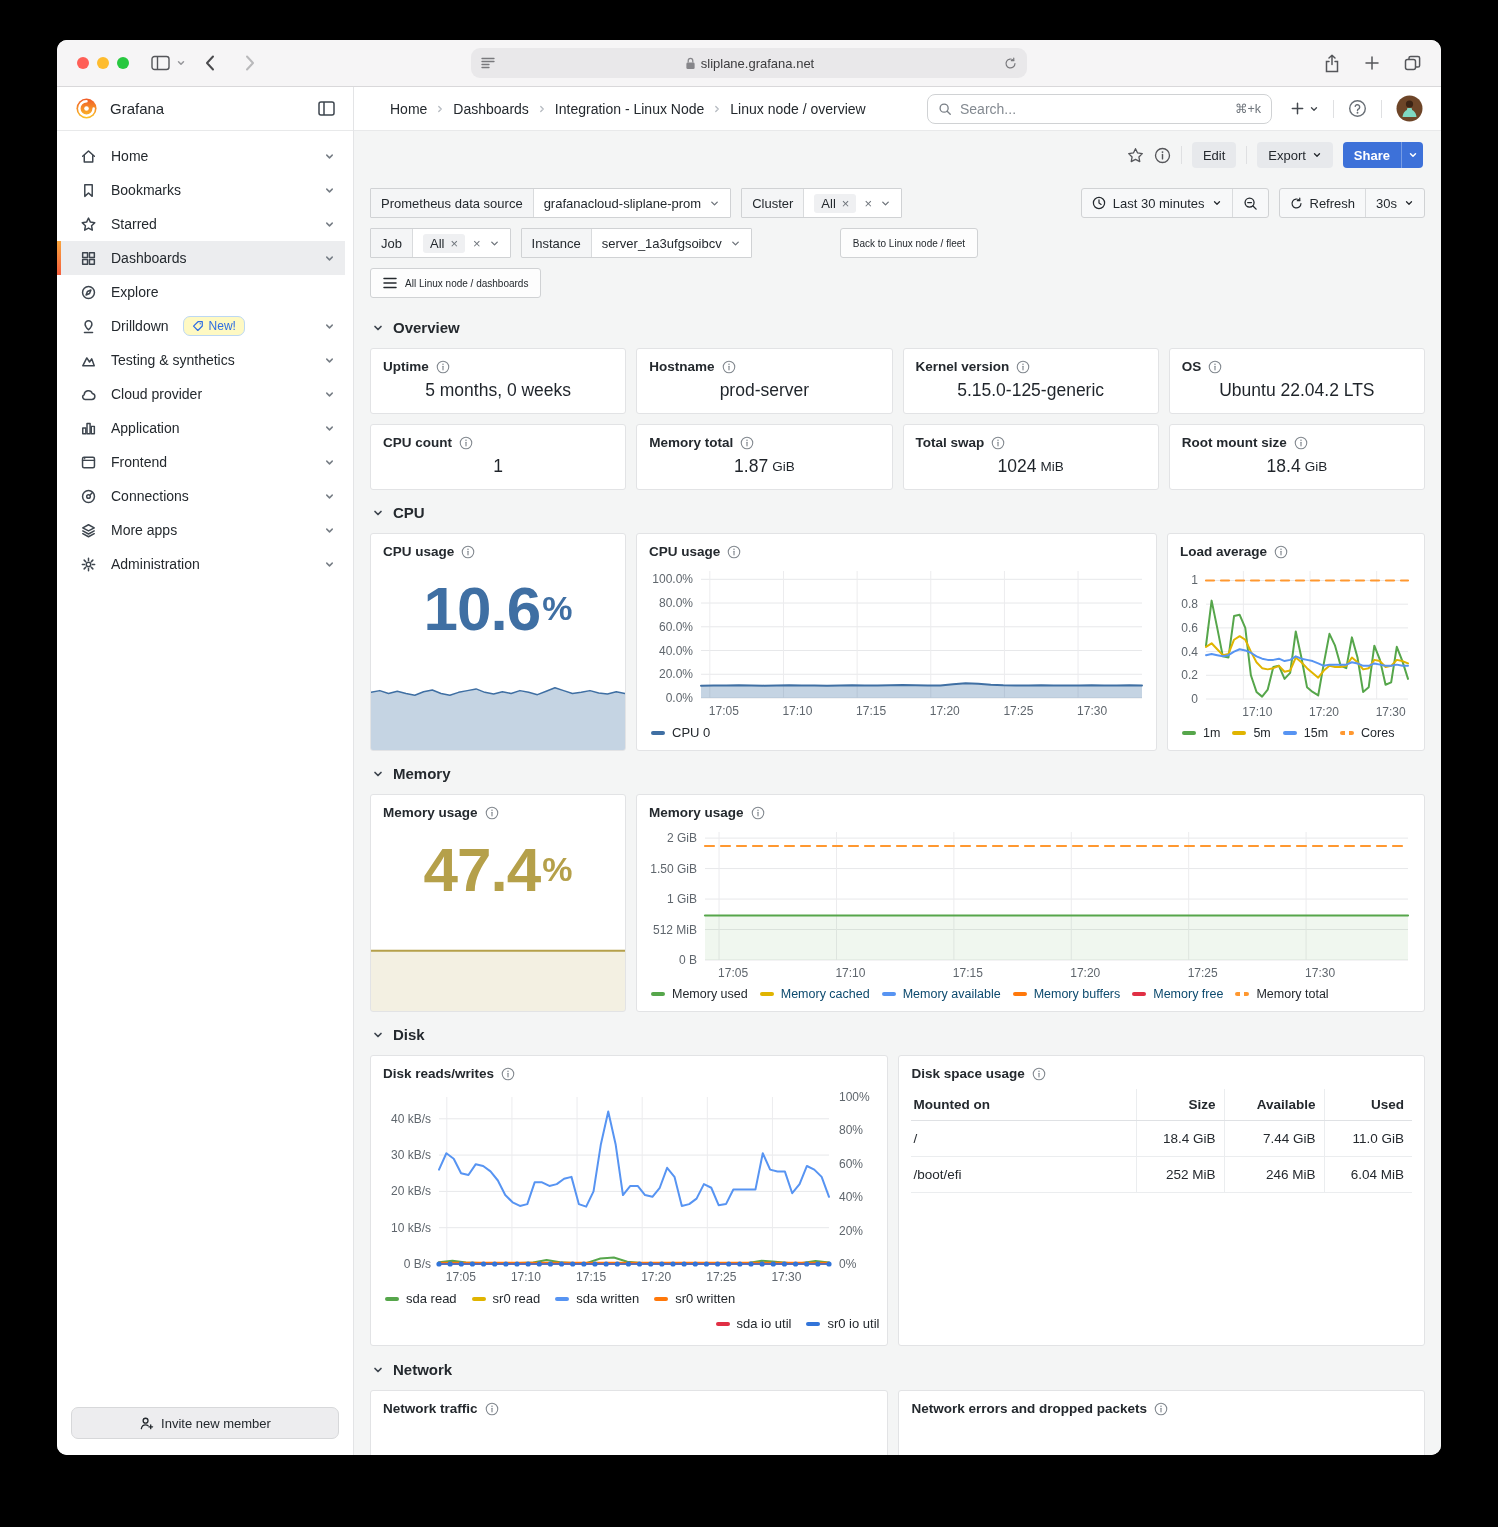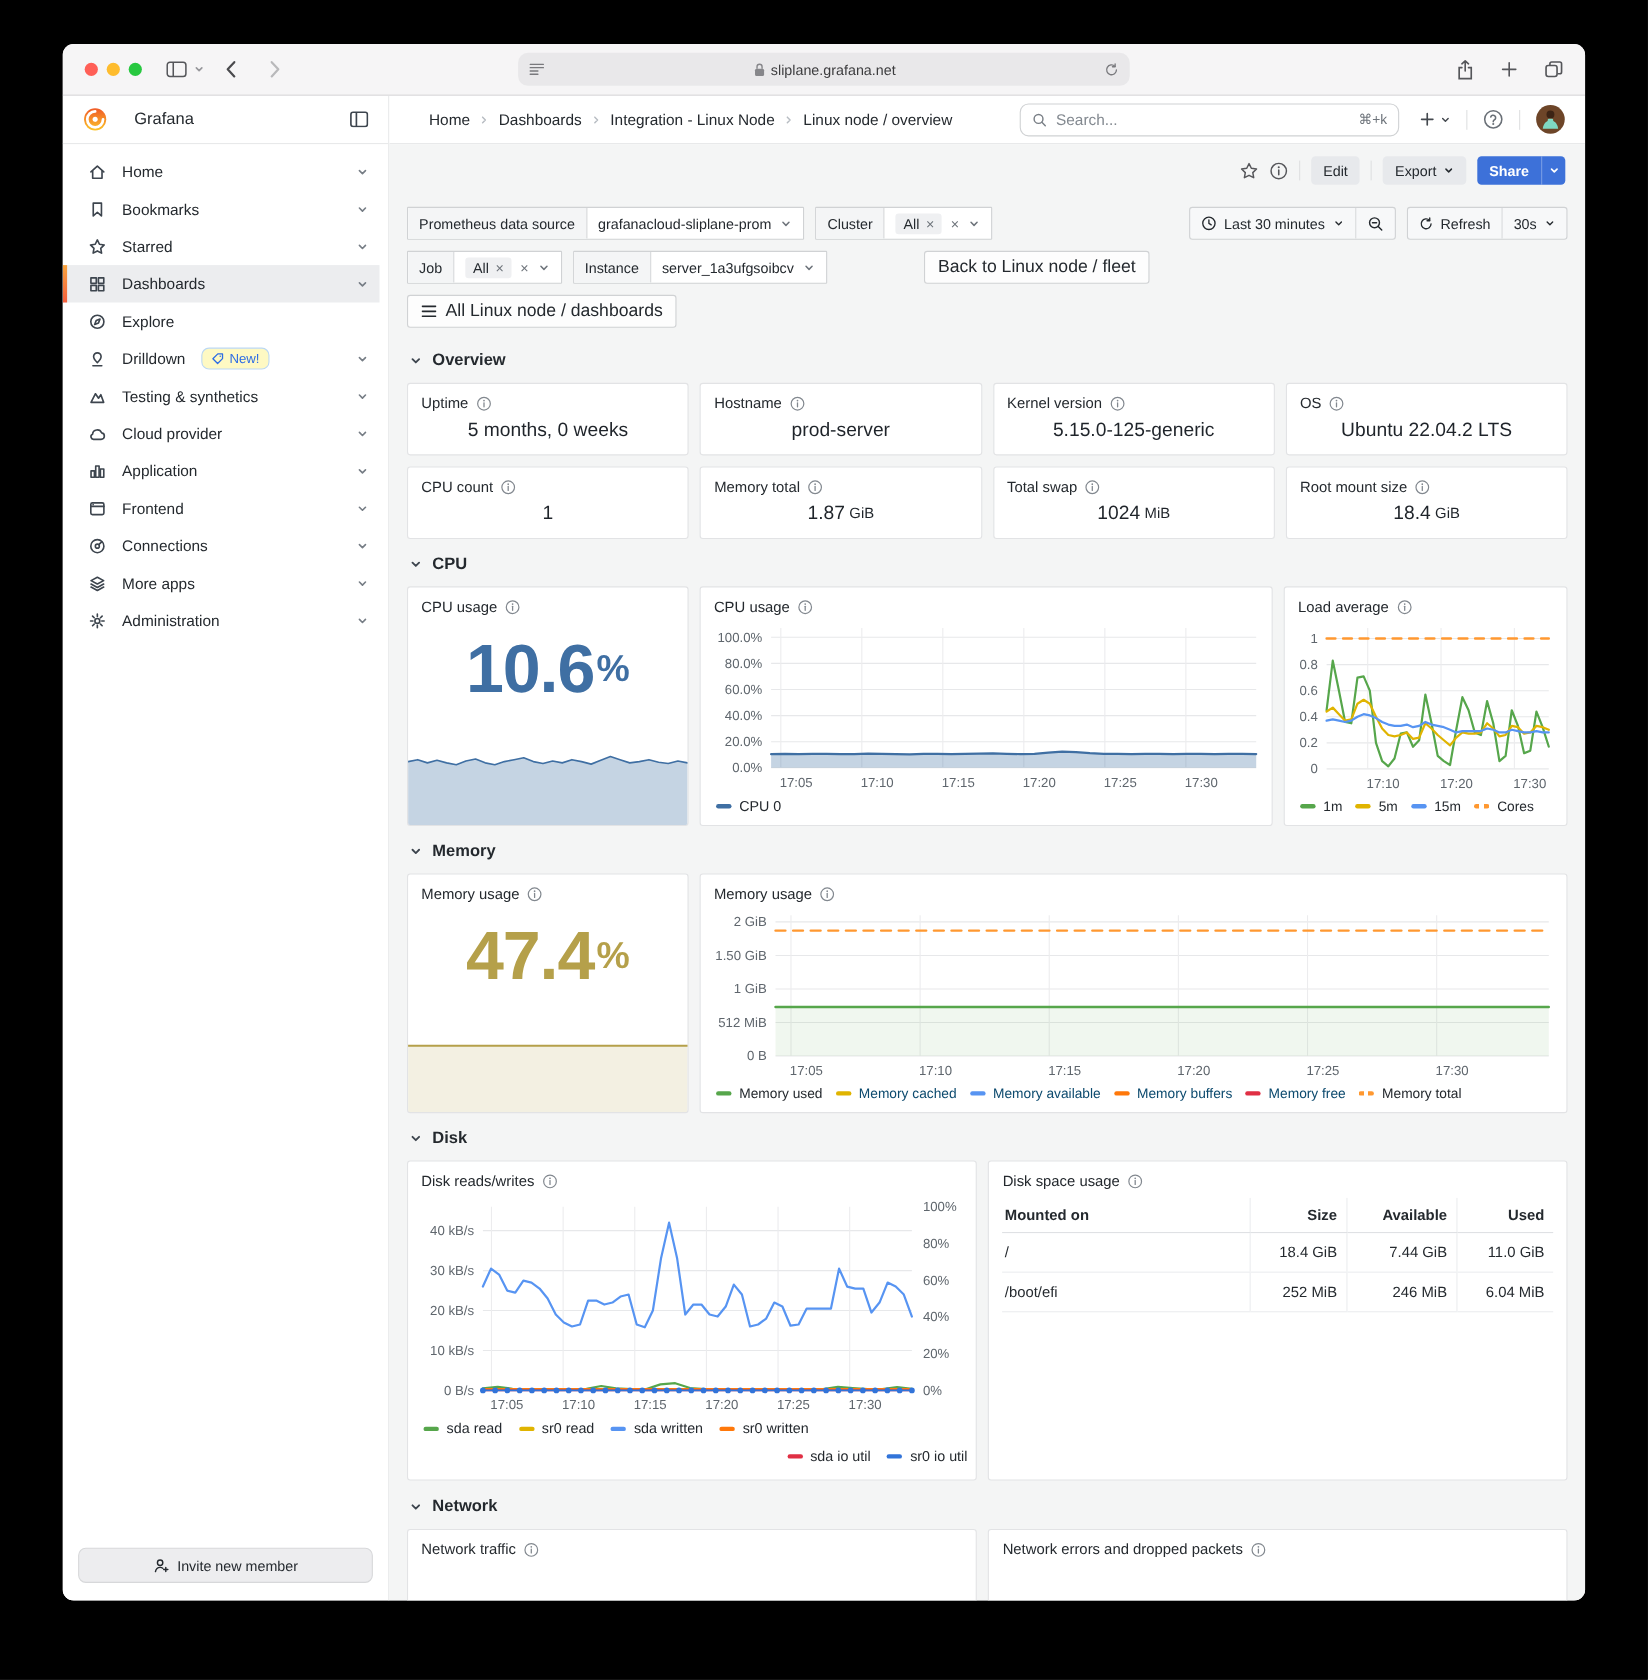--- a/index.html
+++ b/index.html
@@ -13,21 +13,21 @@
   .tl.red{background:#ff5f57}.tl.yel{background:#febc2e}.tl.grn{background:#28c840}
   .chrome-ic { display:inline-flex; align-items:center; justify-content:center; color:#55565a; }
   .chrome .gap{width:14px}
   .urlbar { position:absolute; left:50%; transform:translateX(-50%); width:556px; height:30px; background:#e9e8ea; border-radius:9px; display:flex; align-items:center; padding:0 10px; color:#6a6a6e; }
   .urlbar .center { flex:1; display:flex; align-items:center; justify-content:center; gap:5px; color:#3c3c3e; font-size:13px; }
   .chrome-right { margin-left:auto; display:flex; align-items:center; gap:24px; }
 
   
   .app { flex:1; display:flex; min-height:0; }
   .sidebar { width:297px; flex:none; background:#fff; border-right:1px solid #e3e4e6; display:flex; flex-direction:column; }
-  .logo-row { height:44px; flex:none; border-bottom:1px solid #e8e9ea; display:flex; align-items:center; padding:0 18px; gap:24px; }
+  .logo-row { height:44px; flex:none; border-bottom:1px solid #e8e9ea; display:flex; align-items:center; padding:0 18px; gap:12px; }
   .brand { font-size:15px; color:#24292e; flex:1; }
   nav { padding:8px 8px 0 0; flex:1; overflow:hidden; }
   .nav-item { position:relative; height:34px; display:flex; align-items:center; gap:14px; padding:0 10px 0 23px; font-size:14px; color:#24292e; cursor:pointer; }
   .nav-item .nav-ico { display:inline-flex; color:#3d454e; }
   .nav-item .nav-label { flex:1; }
   .nav-item .nav-chev { color:#767d85; display:inline-flex; }
   .nav-item.active { background:#ecedef; }
   .nav-item.active::before { content:""; position:absolute; left:0; top:0; bottom:0; width:4px; background:linear-gradient(180deg,#f8a43d,#f55f3e); }
   .new-badge { display:inline-flex; align-items:center; gap:5px; background:#fef9c3; border:1px solid #bcd8f3; color:#2e6de4; border-radius:7px; padding:2px 8px; font-size:12px; margin-right:4px; }
   .invite-wrap { flex:none; padding:12px 14px 16px; }
@@ -53,33 +53,33 @@
 
   
   .filters { margin-top:17px; display:flex; flex-direction:column; gap:10px; }
   .frow { display:flex; align-items:center; gap:10px; }
   .ctrl { height:30px; display:inline-flex; align-items:stretch; border:1px solid #d0d2d4; border-radius:1px; background:#fff; overflow:hidden; font-size:13px; color:#24292e; }
   .ctrl .seg-label { display:flex; align-items:center; padding:0 10px; background:#f4f5f6; border-right:1px solid #d9dbdd; white-space:nowrap; }
   .ctrl .seg-val { display:flex; align-items:center; gap:8px; padding:0 10px; white-space:nowrap; cursor:pointer; }
   .chip { display:inline-flex; align-items:center; gap:6px; background:#eff0f2; border-radius:3px; padding:2px 7px; font-size:13px; }
   .chip .x, .ctrl .x { color:#6e747b; cursor:pointer; font-size:13px; line-height:1; }
   .ctrl .chev { color:#6e747b; display:inline-flex; }
-  .btn-filter { height:30px; background:#fdfdfd; border:1px solid #d0d2d4; border-radius:3px; padding:0 12px; font-size:16px; color:#24292e; display:inline-flex; align-items:center; gap:8px; cursor:pointer; font-family:inherit; white-space:nowrap; }
+  .btn-filter { height:30px; background:#fdfdfd; border:1px solid #d0d2d4; border-radius:3px; padding:0 12px; font-size:10px; color:#24292e; display:inline-flex; align-items:center; gap:8px; cursor:pointer; font-family:inherit; white-space:nowrap; }
   .timegroup { margin-left:auto; display:flex; gap:10px; }
   .tg { display:inline-flex; height:30px; border:1px solid #d0d2d4; border-radius:3px; overflow:hidden; background:#f7f8f9; }
   .tg > span { display:inline-flex; align-items:center; gap:7px; padding:0 10px; font-size:13px; color:#24292e; cursor:pointer; }
   .tg > span + span { border-left:1px solid #d9dbdd; }
 
   
   .sec-head { display:flex; align-items:center; gap:9px; margin:20px 0 12px 2px; color:#24292e; cursor:pointer; }
   .sec-head .chev { display:inline-flex; color:#3d454e; }
   .sec-title { font-size:15px; font-weight:bold; }
   .panel { background:#fff; border:1px solid #e2e3e5; border-radius:3px; display:flex; flex-direction:column; overflow:hidden; }
   .phead { display:flex; align-items:center; gap:7px; padding:10px 12px 2px; flex:none; }
-  .ptitle { font-size:13.5px; font-weight:normal; color:#24292e; }
+  .ptitle { font-size:13.5px; font-weight:bold; color:#24292e; }
   .info-ic { color:#82888f; display:inline-flex; cursor:pointer; }
   .grid-stats { display:grid; grid-template-columns:repeat(4,1fr); gap:10px; }
   .stat { height:66px; }
   .statval { flex:1; display:flex; align-items:center; justify-content:center; font-size:17.5px; color:#1f242a; padding-bottom:8px; }
   .statval .unit { font-size:13.5px; margin-left:4px; color:#1f242a; }
   .grid-cpu { display:grid; grid-template-columns:256px 1fr 258px; gap:10px; height:218px; }
   .grid-mem { display:grid; grid-template-columns:256px 1fr; gap:10px; height:218px; }
   .grid-half { display:grid; grid-template-columns:518fr 526fr; gap:10px; }
   .grid-disk { height:291px; }
   .grid-net { height:240px; }

